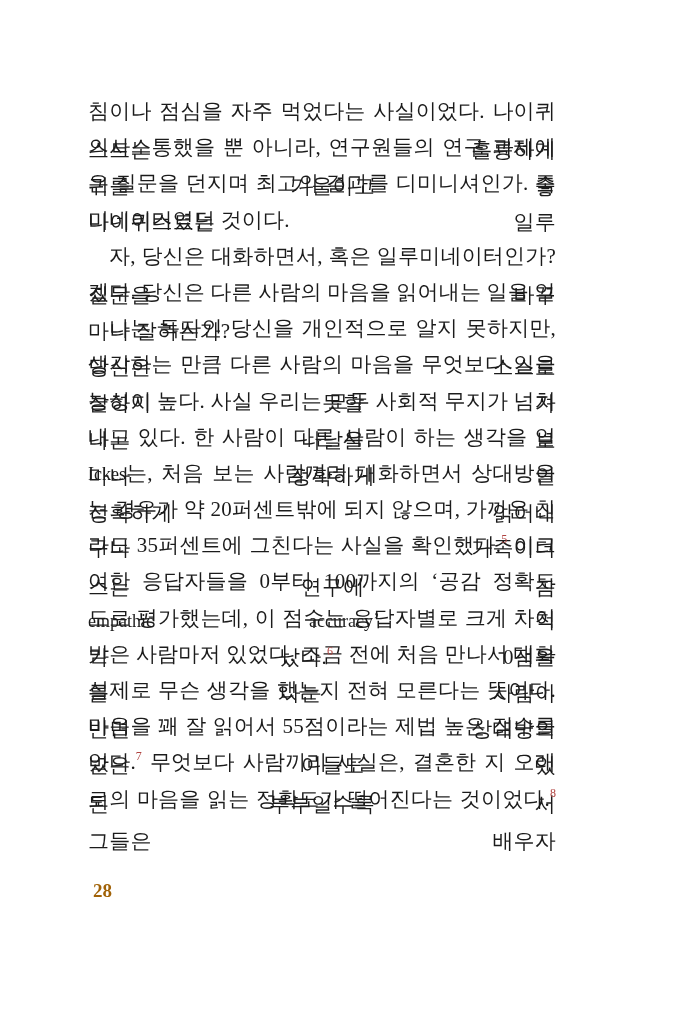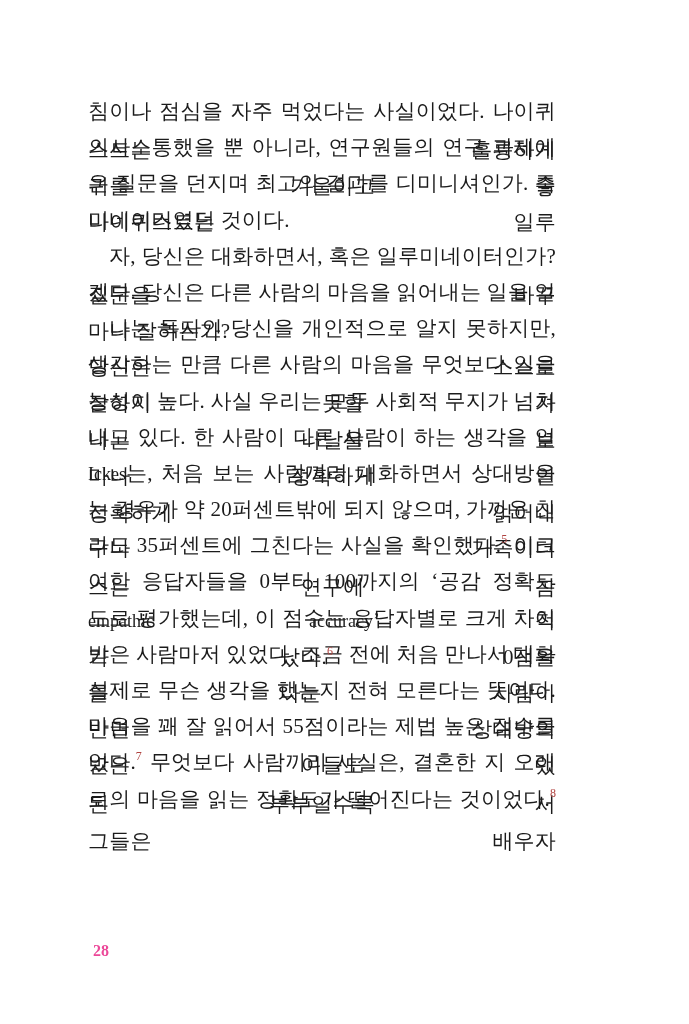--- a/index.html
+++ b/index.html
@@ -44,24 +44,24 @@
   .seg-sup {
     font-size: 12px;
     color: #b0423f;
     position: relative;
     top: -9px;
     letter-spacing: 0;
   }
   .page-number {
     position: absolute;
     left: 93px;
-    top: 942px;
-    font-size: 16px;
+    top: 880px;
+    font-size: 19px;
     font-weight: bold;
-    color: #ec4899;
+    color: #a16207;
   }
 </style>
 </head>
 <body>
 
 <div class="page">
   <div class="text-block" id="text-block">
       <div class="line justify"><span>침이나 점심을 자주 먹었다는 사실이었다. 나이퀴스트는 훌륭하게</span></div>
       <div class="line justify"><span>의사소통했을 뿐 아니라, 연구원들의 연구 과제에 귀를 기울이고 좋</span></div>
       <div class="line justify"><span>은 질문을 던지며 최고의 결과를 디미니셔인가. 즉 나이퀴스트는 일루</span></div>

